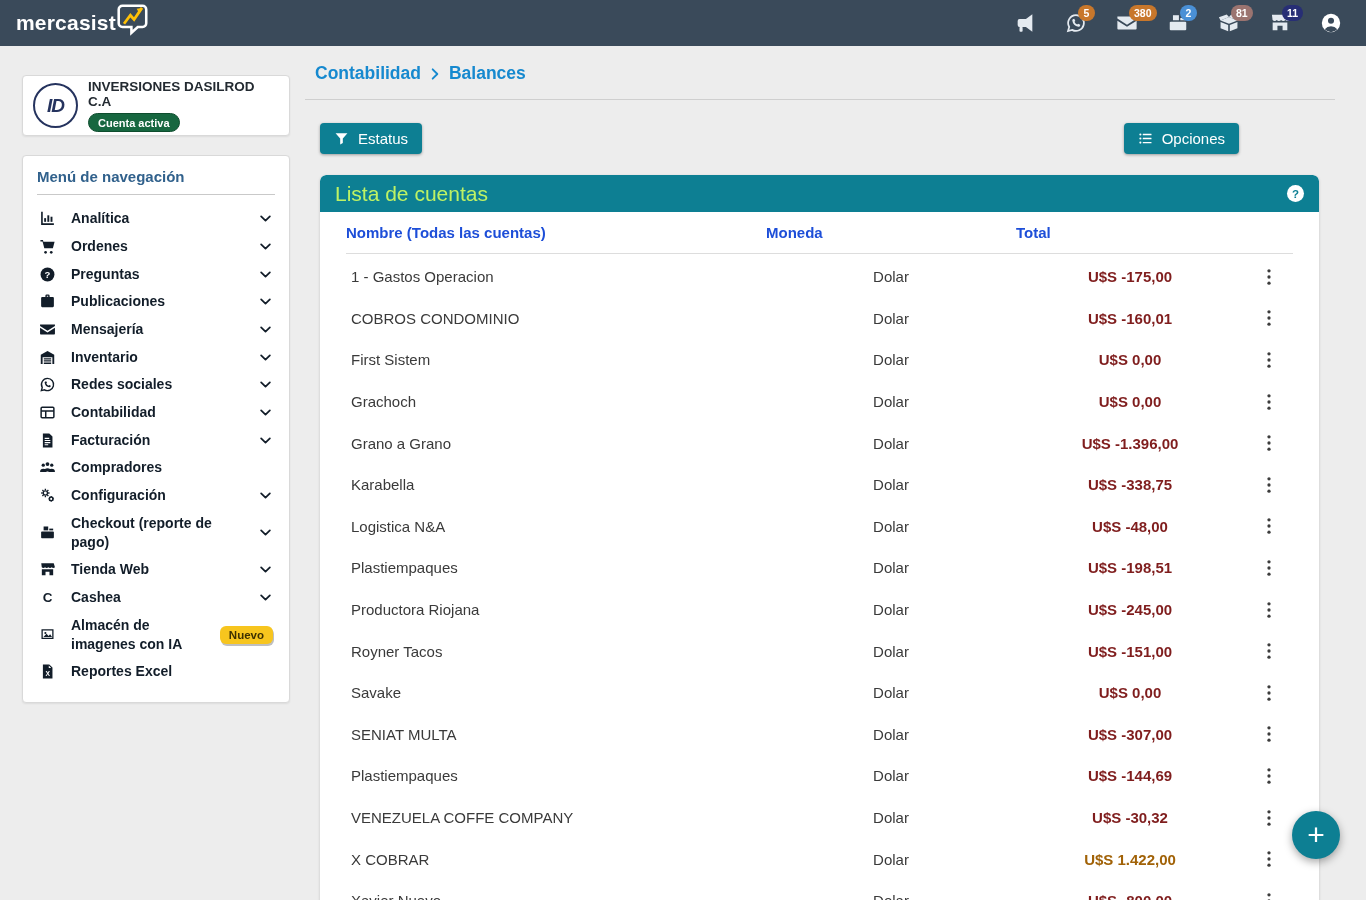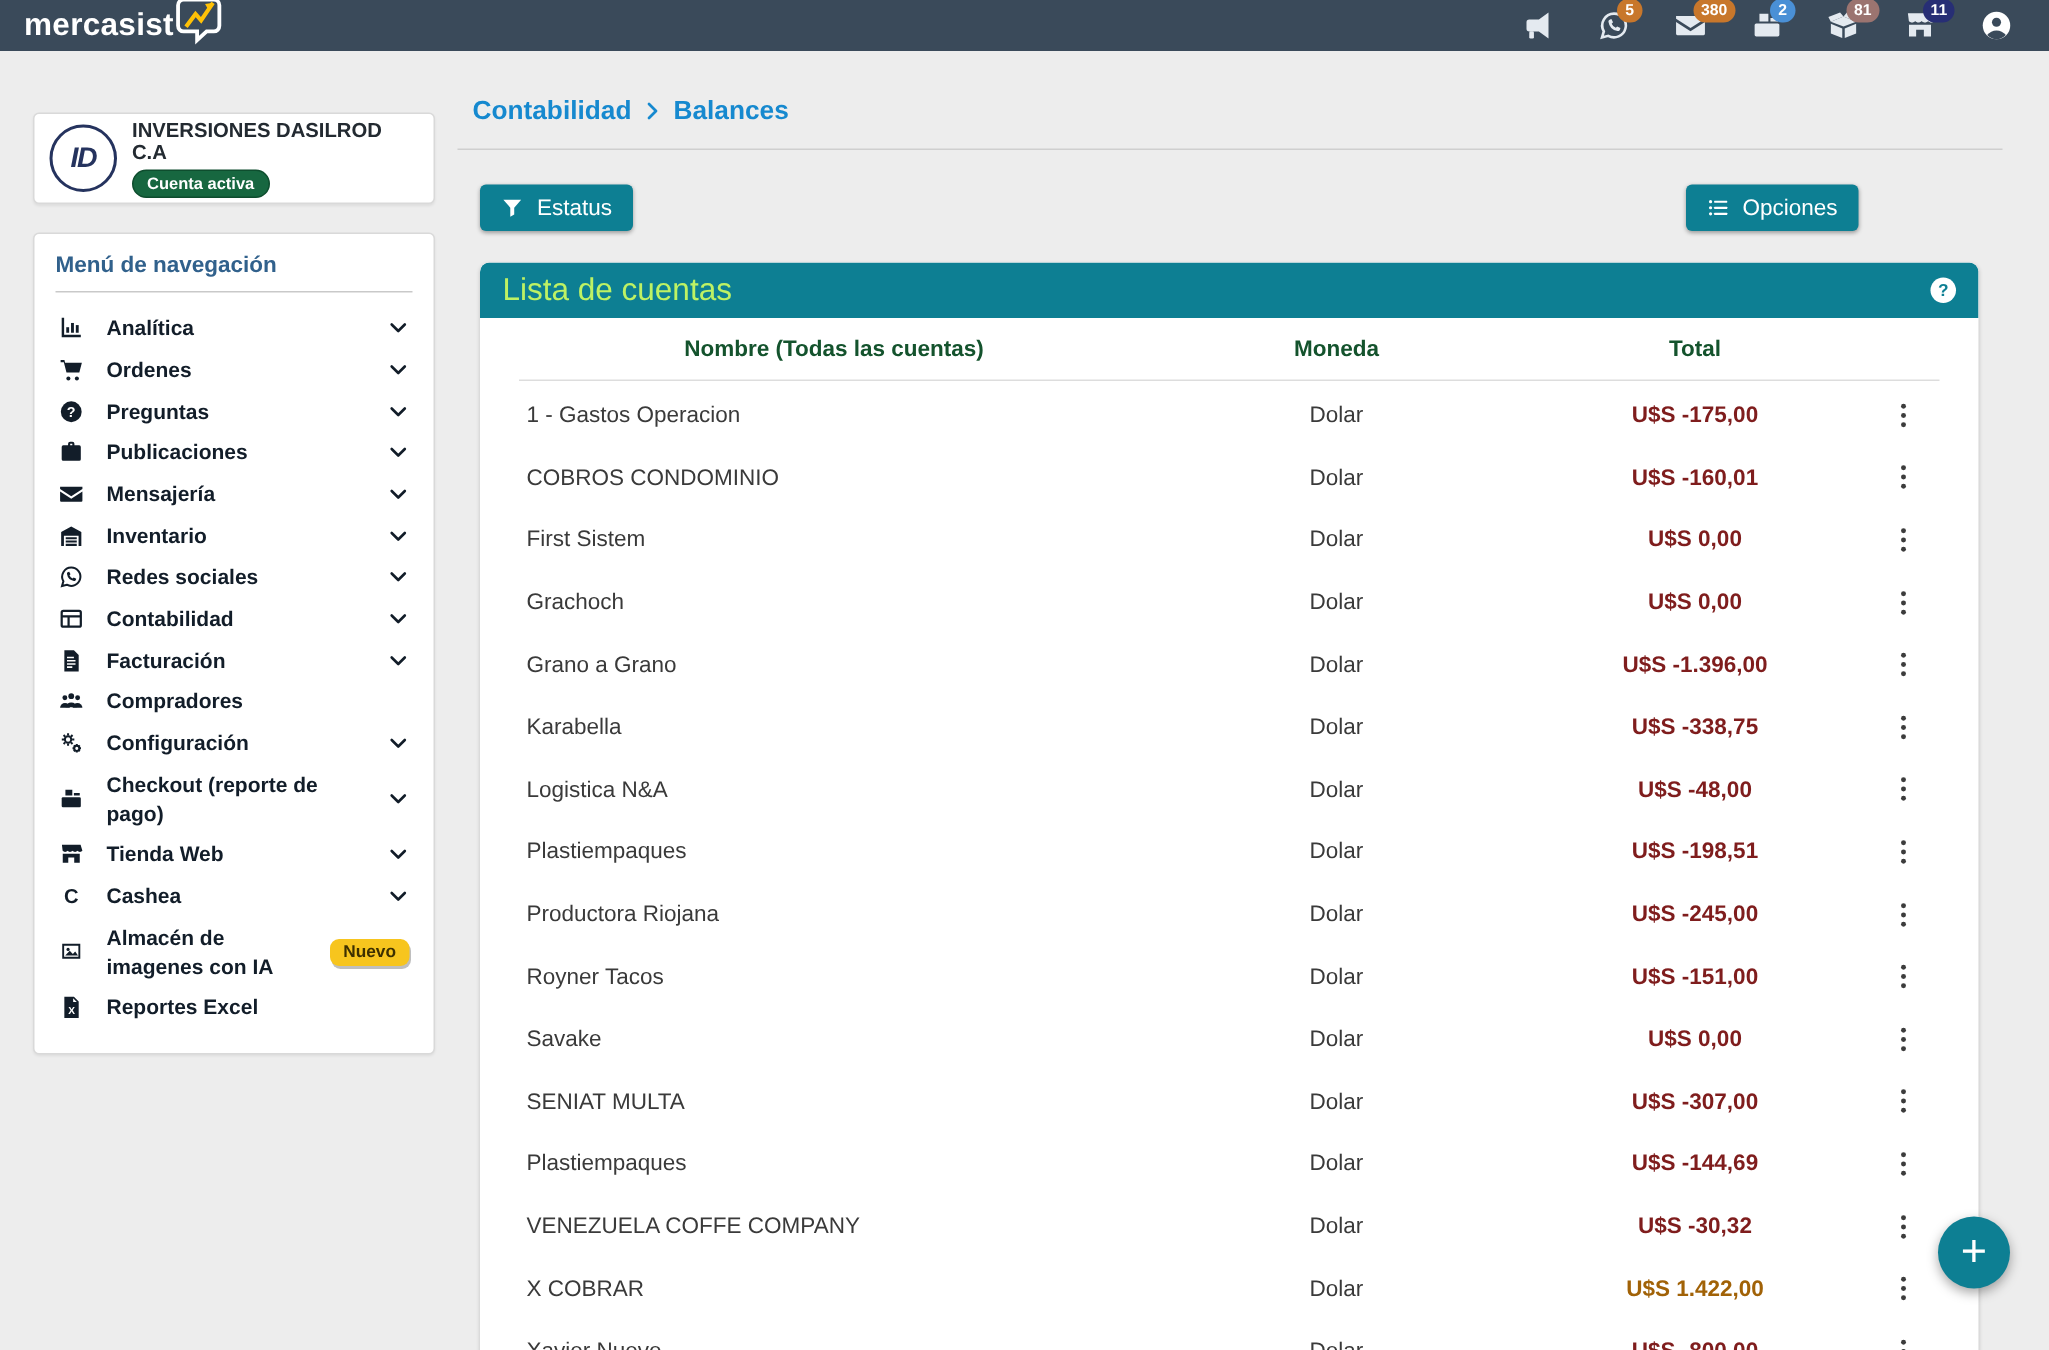--- a/index.html
+++ b/index.html
@@ -1,19 +1,19 @@
 <!DOCTYPE html>
 <html><head>
 <meta charset="utf-8">
 <style>
   * { margin:0; padding:0; box-sizing:border-box; }
   html,body { width:1366px; height:900px; overflow:hidden; font-family:"Liberation Sans", sans-serif; background:#ededed; position:relative; }
 
   
-  .navbar { position:absolute; top:0; left:0; width:1366px; height:34px; background:#3a4a5a; display:flex; align-items:center; padding:0 16px; z-index:50; }
+  .navbar { position:absolute; top:0; left:0; width:1366px; height:46px; background:#3a4a5a; display:flex; align-items:center; padding:0 16px; z-index:50; }
   .brand { display:flex; align-items:center; cursor:pointer; }
   .brand-text { color:#fff; font-size:21px; font-weight:bold; letter-spacing:.2px; }
   .brand-mark { width:36px; height:36px; margin-left:-1px; margin-top:-8px; }
   .brand-mark svg { width:100%; height:100%; display:block; }
   .nav-icons { margin-left:auto; display:flex; align-items:center; gap:27px; padding-right:6px; }
   .nav-icon-btn { position:relative; background:none; border:none; width:24px; height:24px; color:#e4eaf0; cursor:pointer; }
   .nav-icon-btn .icon { display:block; width:22px; height:22px; }
   .nav-icon-btn .icon svg { width:100%; height:100%; display:block; }
   .nav-badge { position:absolute; top:-6px; left:13px; min-width:17px; height:16px; border-radius:9px; padding:1px 5px; font-size:10.5px; font-weight:bold; color:#fff; line-height:14px; text-align:center; }
 
@@ -51,21 +51,21 @@
   .btn-icon svg { width:100%; height:100%; display:block; }
 
   .card { margin:21px 0 0 15px; width:999px; height:744px; background:#fff; border-radius:6px 6px 0 0; box-shadow:0 1px 3px rgba(0,0,0,.18); overflow:hidden; }
   .card-header { height:37px; background:#0d7f93; display:flex; align-items:center; padding:0 15px; border-radius:6px 6px 0 0; }
   .card-title { color:#bef264; font-size:21px; }
   .help-circle { margin-left:auto; width:17px; height:17px; border-radius:50%; background:#fff; color:#0d7f93; font-size:11.5px; font-weight:bold; display:flex; align-items:center; justify-content:center; cursor:pointer; border:none; }
   .help-circle::before { content:"?"; }
 
   .table-wrap { padding:0 26px; }
   .thead { display:grid; grid-template-columns:420px 250px 228px 1fr; align-items:center; height:42px; border-bottom:1px solid #ddd; }
-  .th { font-size:15px; font-weight:bold; color:#14532d; text-align:center; }
+  .th { font-size:15px; font-weight:bold; color:#1d4ed8; }
   .tbody { padding-top:2px; }
   .trow { display:grid; grid-template-columns:420px 250px 228px 1fr; align-items:center; height:41.6px; }
   .cell-name { font-size:15px; color:#3a3a3a; padding-left:5px; }
   .cell-currency { font-size:15px; color:#3a3a3a; text-align:center; }
   .cell-total { font-size:15px; font-weight:bold; color:#7f1d1d; text-align:center; }
   .cell-total.pos { color:#a16207; }
   .kebab-btn { background:none; border:none; width:22px; height:22px; color:#3c3c3c; justify-self:center; cursor:pointer; }
   .kebab-btn svg { width:100%; height:100%; display:block; }
 
   .fab { position:absolute; left:1292px; top:811px; width:48px; height:48px; border-radius:50%; background:#0d7f93; border:none; color:#fff; box-shadow:0 3px 8px rgba(0,0,0,.35); cursor:pointer; z-index:60; font-size:30px; line-height:44px; }

